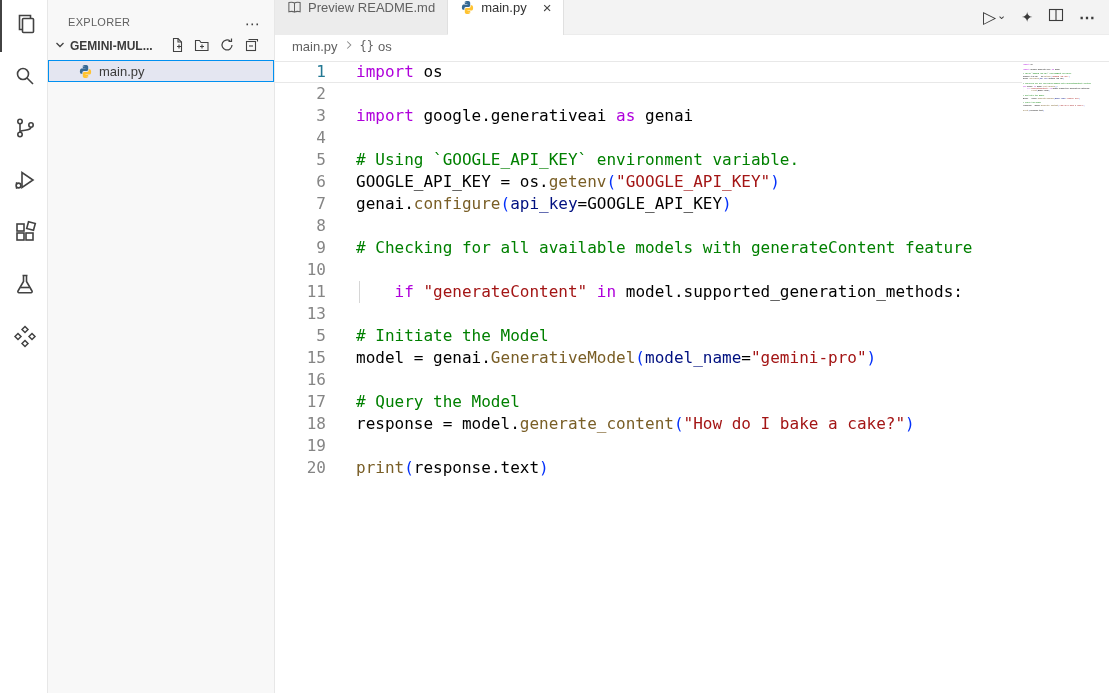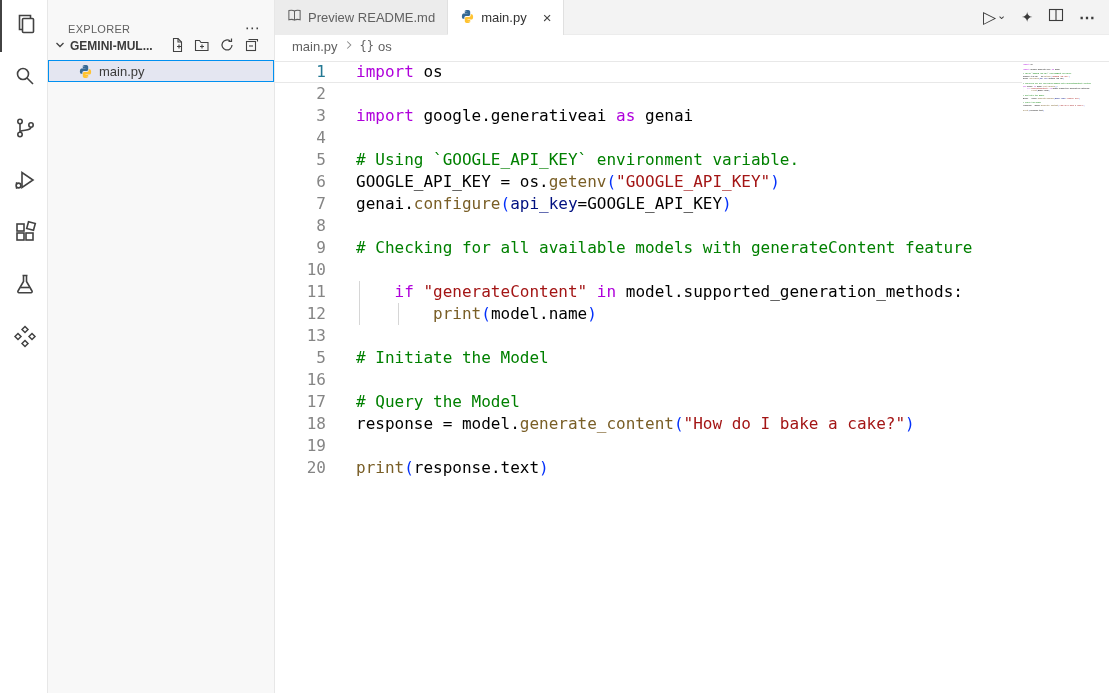--- a/index.html
+++ b/index.html
@@ -23,22 +23,22 @@
   }
   .ab-item svg { stroke:#424242; }
   .ab-item.active { border-left-color:#424242; }
 
   
   .sidebar {
     width:227px; flex:0 0 227px; background:#f8f8f8;
     border-right:1px solid #e7e7e7; display:flex; flex-direction:column;
   }
   .sidebar-header {
-    height:35px; display:flex; align-items:flex-end;
-    padding:9px 14px 0 20px; color:#616161; font-size:11px; letter-spacing:.3px;
+    height:35px; display:flex; align-items:flex-start;
+    padding:16px 14px 0 20px; color:#616161; font-size:11px; letter-spacing:.3px;
   }
   .sidebar-header .spacer { flex:1; }
   .sidebar-more { font-size:15px; color:#424242; cursor:pointer; line-height:1; }
   .section-header {
     height:22px; display:flex; align-items:center; gap:2px;
     padding-left:4px; font-size:12px; font-weight:bold; color:#3b3b3b; cursor:pointer;
   }
   .section-actions { margin-left:auto; display:flex; gap:9px; padding-right:14px; }
   .section-actions svg { stroke:#424242; cursor:pointer; }
   .file-list { margin-top:3px; }
@@ -50,21 +50,21 @@
   .file-row.selected { background:#e4e6f1; border-color:#0090f1; }
   .file-icon { width:16px; height:16px; display:flex; align-items:center; justify-content:center; flex:0 0 16px; }
 
   
   .main { flex:1; min-width:0; display:flex; flex-direction:column; background:#fff; }
   .tabbar {
     height:35px; flex:0 0 35px; background:#f3f3f3;
     border-bottom:1px solid #ececec; display:flex; align-items:stretch;
   }
   .tab {
-    display:flex; align-items:center; gap:6px; padding:0 12px;
+    display:flex; align-items:flex-start; gap:6px; padding:0 12px;
     font-size:13px; cursor:pointer; white-space:nowrap;
   }
   .tab.inactive { background:#ececec; color:#616161; border-right:1px solid #e0e0e0; }
   .tab.active { background:#ffffff; color:#333333; border-right:1px solid #e0e0e0; margin-bottom:-1px; }
   .tab-close { margin-left:10px; font-size:15px; color:#424242; line-height:1; cursor:pointer; }
   .editor-actions {
     margin-left:auto; display:flex; align-items:center; gap:15px;
     padding-right:14px; color:#3b3b3b;
   }
   .run-group { display:flex; align-items:center; gap:1px; cursor:pointer; }
@@ -332,30 +332,30 @@
             <div class="code-text"><span class="t-com"># Checking for all available models with generateContent feature</span></div>
           </div>
           <div class="code-line">
             <div class="gutter">10</div>
           </div>
           <div class="code-line">
             <div class="gutter">11</div>
             <div class="code-text"><span class="indent-guide" style="left: 3px;"></span><span class="t-txt">    </span><span class="t-kw">if</span><span class="t-txt"> </span><span class="t-str">"generateContent"</span><span class="t-txt"> </span><span class="t-kw">in</span><span class="t-txt"> model.supported_generation_methods:</span></div>
           </div>
           <div class="code-line">
-            <div class="gutter">12</div>
-            <div class="code-text"><span class="indent-guide" style="left: 3px;"></span><span class="indent-guide" style="left: 41.5px;"></span><span class="t-txt">        </span><span class="t-fn">print</span><span class="t-br">(</span><span class="t-txt">model.name</span><span class="t-br">)</span></div>
-          </div>
-          <div class="code-line">
             <div class="gutter">13</div>
             <div class="code-text"></div>
           </div>
           <div class="code-line">
             <div class="gutter">5</div>
             <div class="code-text"><span class="t-com"># Initiate the Model</span></div>
+          </div>
+          <div class="code-line">
+            <div class="gutter">15</div>
+            <div class="code-text"><span class="t-txt">model = genai.</span><span class="t-fn">GenerativeModel</span><span class="t-br">(</span><span class="t-param">model_name</span><span class="t-txt">=</span><span class="t-str">"gemini-pro"</span><span class="t-br">)</span></div>
           </div>
           <div class="code-line">
             <div class="gutter">16</div>
             <div class="code-text"></div>
           </div>
           <div class="code-line">
             <div class="gutter">17</div>
             <div class="code-text"><span class="t-com"># Query the Model</span></div>
           </div>
           <div class="code-line">

